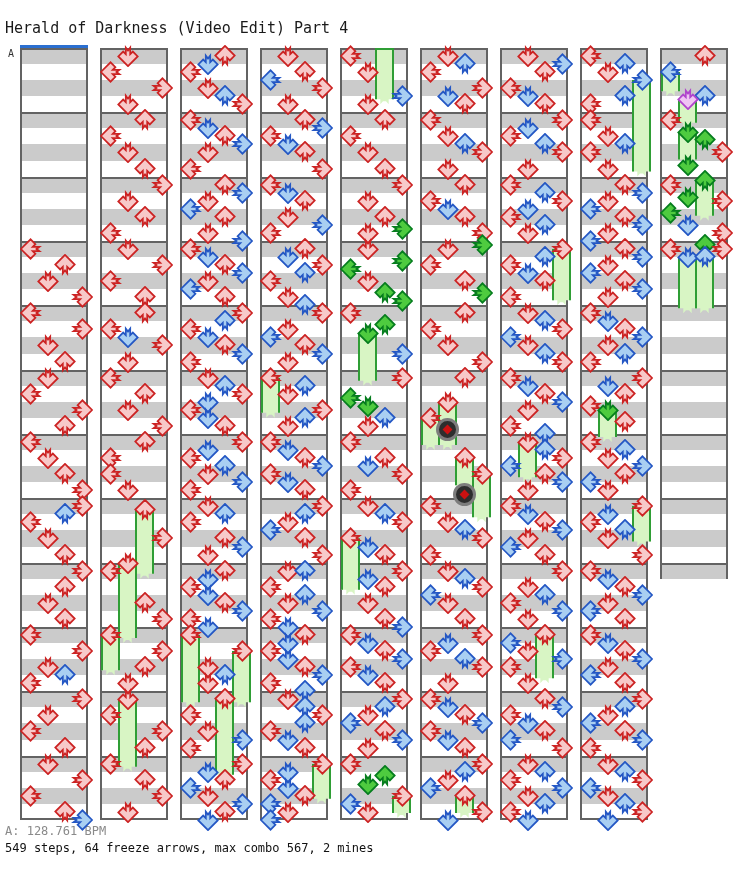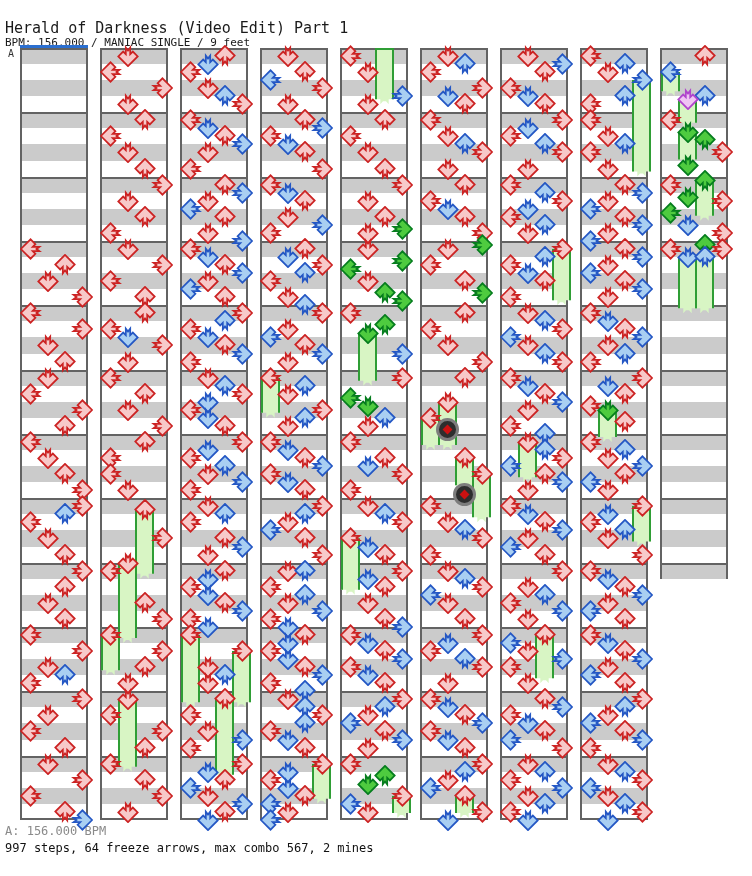--- a/index.html
+++ b/index.html
@@ -20,26 +20,25 @@
   .rotL{transform:rotate(90deg);} .rotU{transform:rotate(180deg);} .rotR{transform:rotate(270deg);}
   .mine{position:absolute;width:17px;height:17px;border-radius:50%;background:#2e2e2e;border:3px solid #7d7d7d;box-sizing:content-box;}
   .mine::after{content:"";position:absolute;left:5px;top:5px;width:7px;height:7px;background:#cc1111;transform:rotate(45deg);}
   .footer1{position:absolute;left:5px;top:824px;font-size:12px;color:#8a8a8a;white-space:pre;}
   .footer2{position:absolute;left:5px;top:841px;font-size:12px;color:#111;white-space:pre;}
 </style>
 </head>
 <body>
 
 <div class="screen">
-  <div class="subtitle">Herald of Darkness (Video Edit) Part 1</div>
-  <div class="infoline">BPM: 156.000 / MANIAC SINGLE / 9 feet</div>
+  <div class="subtitle">Herald of Darkness (Video Edit) Part 4</div>
   <div class="marker-label">A</div>
   <div id="chart"></div>
-  <div class="footer1">A: 156.000 BPM</div>
-  <div class="footer2">997 steps, 64 freeze arrows, max combo 567, 2 mines</div>
+  <div class="footer1">A: 128.761 BPM</div>
+  <div class="footer2">549 steps, 64 freeze arrows, max combo 567, 2 mines</div>
 <div class="marker-line" style="left: 20px; width: 68px; top: 45px; background: rgb(43, 111, 208);"></div>
     <div class="col" style="left: 20px; top: 48px; width: 68px; height: 771.984px;">
       <div class="stripe" style="top: 0px; height: 16.083px; background: rgb(203, 203, 203);"></div>
       <div class="stripe" style="top: 32.166px; height: 16.083px; background: rgb(203, 203, 203);"></div>
       <div class="stripe" style="top: 64.332px; height: 16.083px; background: rgb(203, 203, 203);"></div>
       <div class="stripe" style="top: 96.498px; height: 16.083px; background: rgb(203, 203, 203);"></div>
       <div class="stripe" style="top: 128.664px; height: 16.083px; background: rgb(203, 203, 203);"></div>
       <div class="stripe" style="top: 160.83px; height: 16.083px; background: rgb(203, 203, 203);"></div>
       <div class="stripe" style="top: 192.996px; height: 16.083px; background: rgb(203, 203, 203);"></div>
       <div class="stripe" style="top: 225.162px; height: 16.083px; background: rgb(203, 203, 203);"></div>

